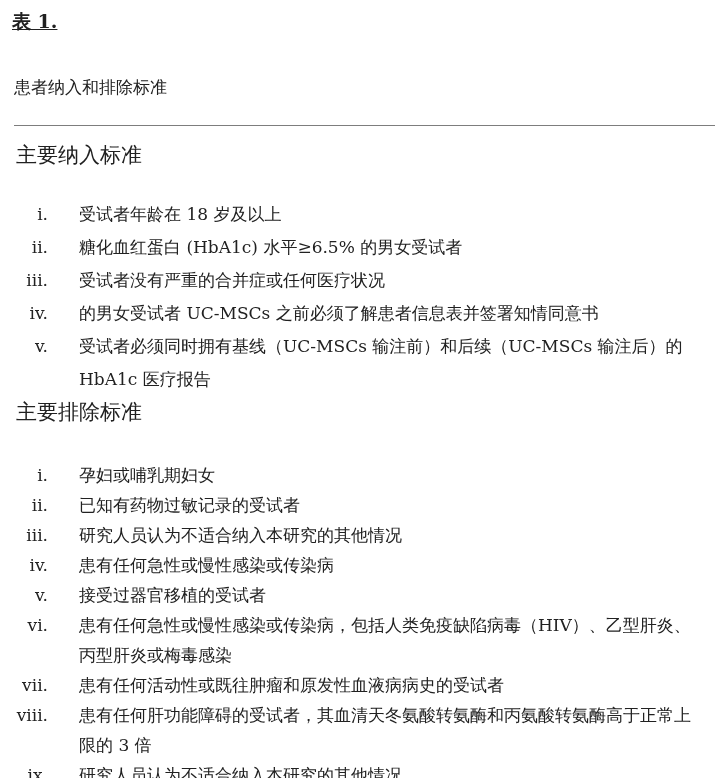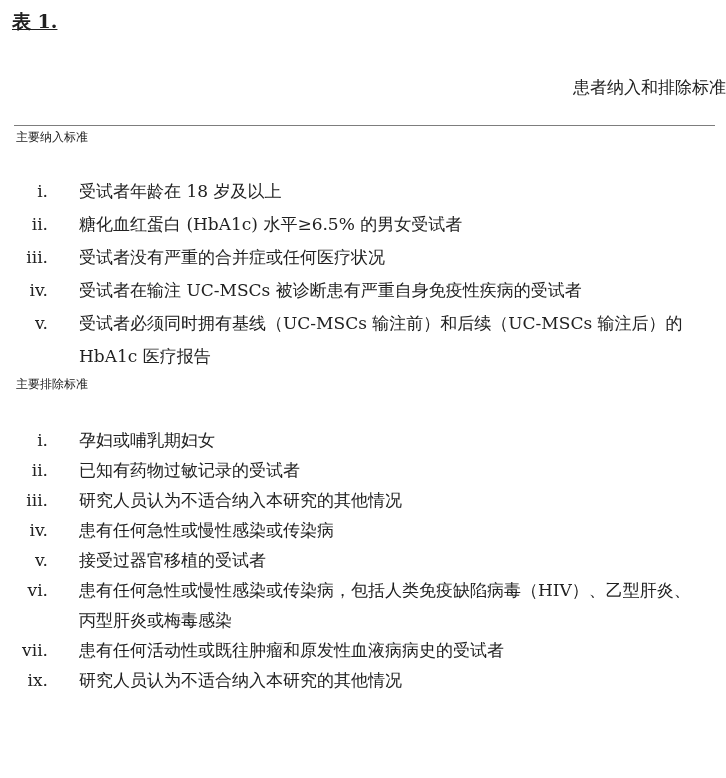--- a/index.html
+++ b/index.html
@@ -16,34 +16,33 @@
     font-size: 19px;
     font-weight: bold;
     line-height: 1.2;
     margin: 10px 0 0 12px;
     text-decoration: underline;
   }
   .subtitle {
     font-size: 17px;
     line-height: 1.2;
     margin: 44px 0 0 14px;
-    text-align: right;
   }
   .rule {
     border: 0;
     border-top: 1px solid #7d7d7d;
     height: 0;
     margin-left: 14px;
     margin-right: 11px;
   }
   .rule-top { margin-top: 28px; }
   .section-heading {
-    font-size: 12px;
+    font-size: 21px;
     line-height: 1.2;
-    margin: 4px 0 0 16px;
+    margin: 17px 0 0 16px;
   }
   .section-heading.exclusion { margin-top: 4px; }
   .crit-list { margin-top: 30px; }
   .crit-list.exclusion { margin-top: 34px; }
   .crit-row {
     display: flex;
     font-size: 17px;
     align-items: baseline;
   }
   .crit-list.inclusion .crit-row { line-height: 33px; }
@@ -81,21 +80,21 @@
     <div class="crit-row">
       <span class="crit-marker">ii.</span>
       <span class="crit-text">糖化血红蛋白 (HbA1c) 水平≥6.5% 的男女受试者</span>
     </div>
     <div class="crit-row">
       <span class="crit-marker">iii.</span>
       <span class="crit-text">受试者没有严重的合并症或任何医疗状况</span>
     </div>
     <div class="crit-row">
       <span class="crit-marker">iv.</span>
-      <span class="crit-text">受试者在输注 UC-MSCs 被诊断患有严重自身免疫性疾病的受试者</span>
+      <span class="crit-text">的男女受试者 UC-MSCs 之前必须了解患者信息表并签署知情同意书</span>
     </div>
     <div class="crit-row">
       <span class="crit-marker">v.</span>
       <span class="crit-text">受试者必须同时拥有基线（UC-MSCs 输注前）和后续（UC-MSCs 输注后）的 HbA1c 医疗报告</span>
     </div>
   </div>
 
   <div class="section-heading exclusion">主要排除标准</div>
 
   <div class="crit-list exclusion">
@@ -121,18 +120,22 @@
     </div>
     <div class="crit-row">
       <span class="crit-marker">vi.</span>
       <span class="crit-text">患有任何急性或慢性感染或传染病，包括人类免疫缺陷病毒（HIV）、乙型肝炎、丙型肝炎或梅毒感染</span>
     </div>
     <div class="crit-row">
       <span class="crit-marker">vii.</span>
       <span class="crit-text">患有任何活动性或既往肿瘤和原发性血液病病史的受试者</span>
     </div>
     <div class="crit-row">
+      <span class="crit-marker">viii.</span>
+      <span class="crit-text">患有任何肝功能障碍的受试者，其血清天冬氨酸转氨酶和丙氨酸转氨酶高于正常上限的 3 倍</span>
+    </div>
+    <div class="crit-row">
       <span class="crit-marker">ix.</span>
       <span class="crit-text">研究人员认为不适合纳入本研究的其他情况</span>
     </div>
   </div>
 
 </div>
 
 </body></html>

